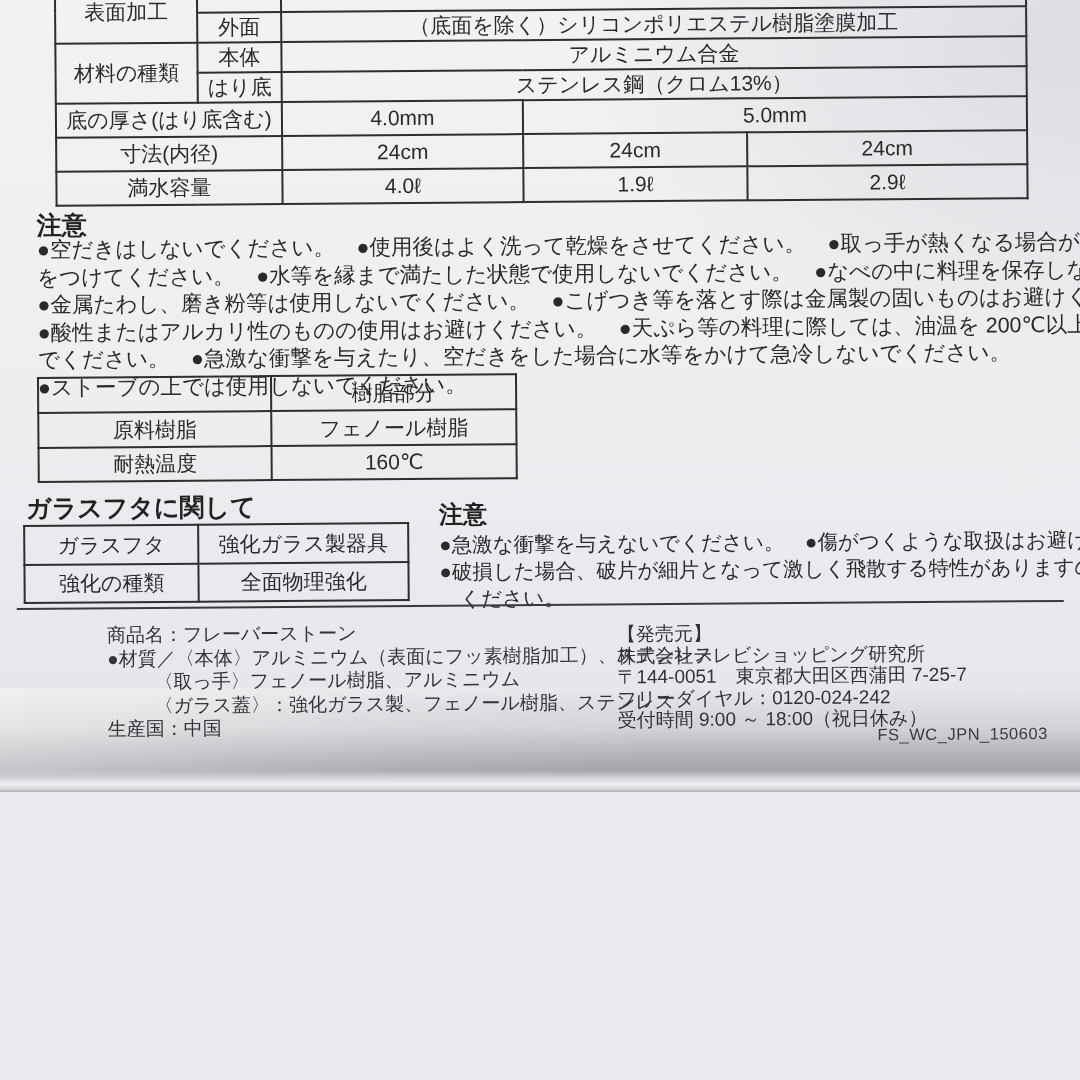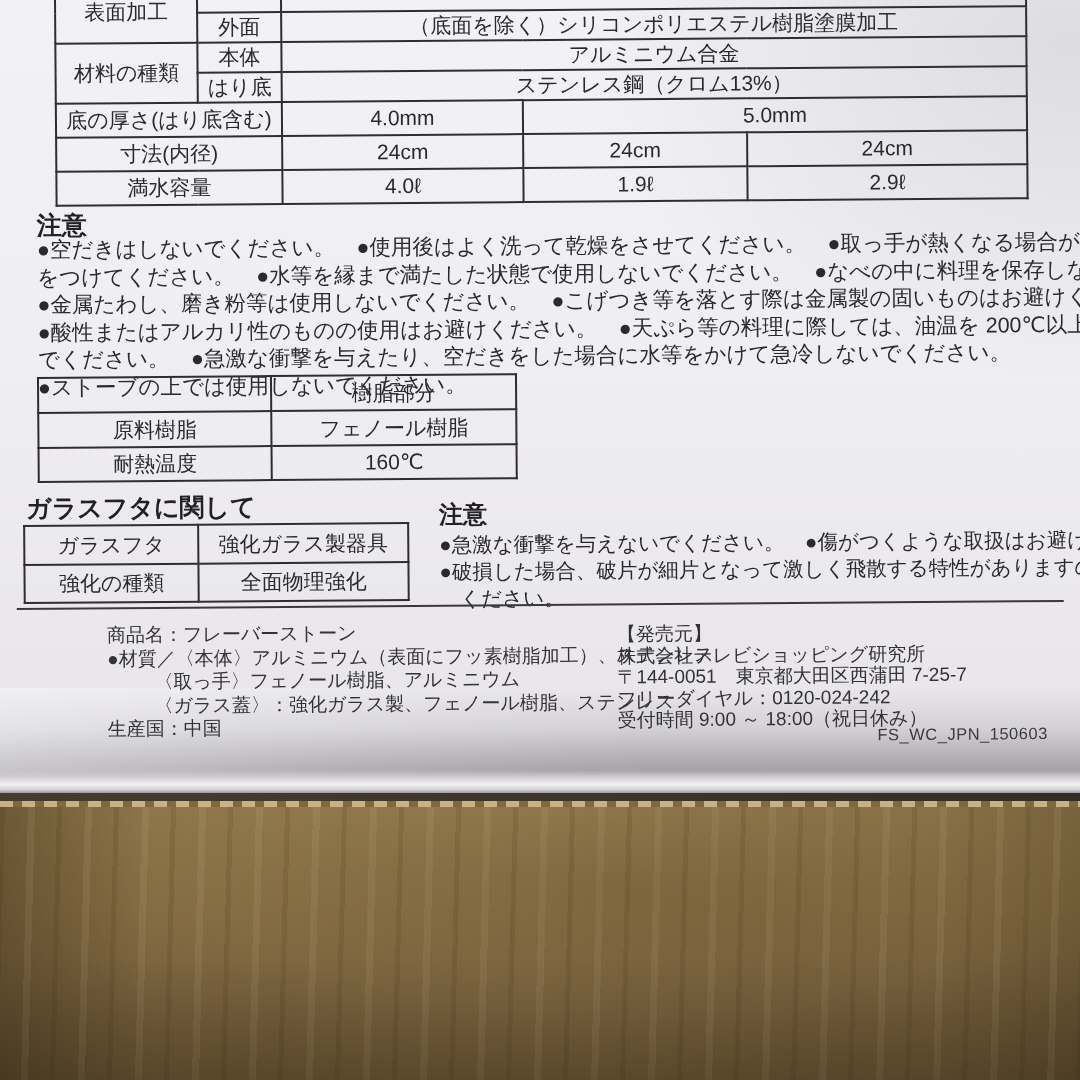--- a/index.html
+++ b/index.html
@@ -1,21 +1,21 @@
 <!DOCTYPE html>
 <html><head>
 <meta charset="utf-8">
 <style>
   html,body{margin:0;padding:0;}
   body{
     width:1080px;height:1080px;overflow:hidden;
     font-family:"Liberation Sans","DejaVu Sans",sans-serif;
     background:#ece9ee;
   }
-  #photo{position:relative;width:1080px;height:1080px;overflow:hidden;}
+  #photo{position:relative;width:1080px;height:792px;overflow:hidden;}
 
   
   #paper{
     position:absolute;left:0;top:0;width:1080px;height:793px;
     background:
       radial-gradient(ellipse at 99% 5%, rgba(150,147,155,.22), transparent 32%),
       linear-gradient(180deg,#f2f1f4 0%,#efeef1 45%,#eae8ec 78%,#e6e4e8 100%);
   }
   #paper-shadow{
     position:absolute;left:0;top:688px;width:1080px;height:90px;

